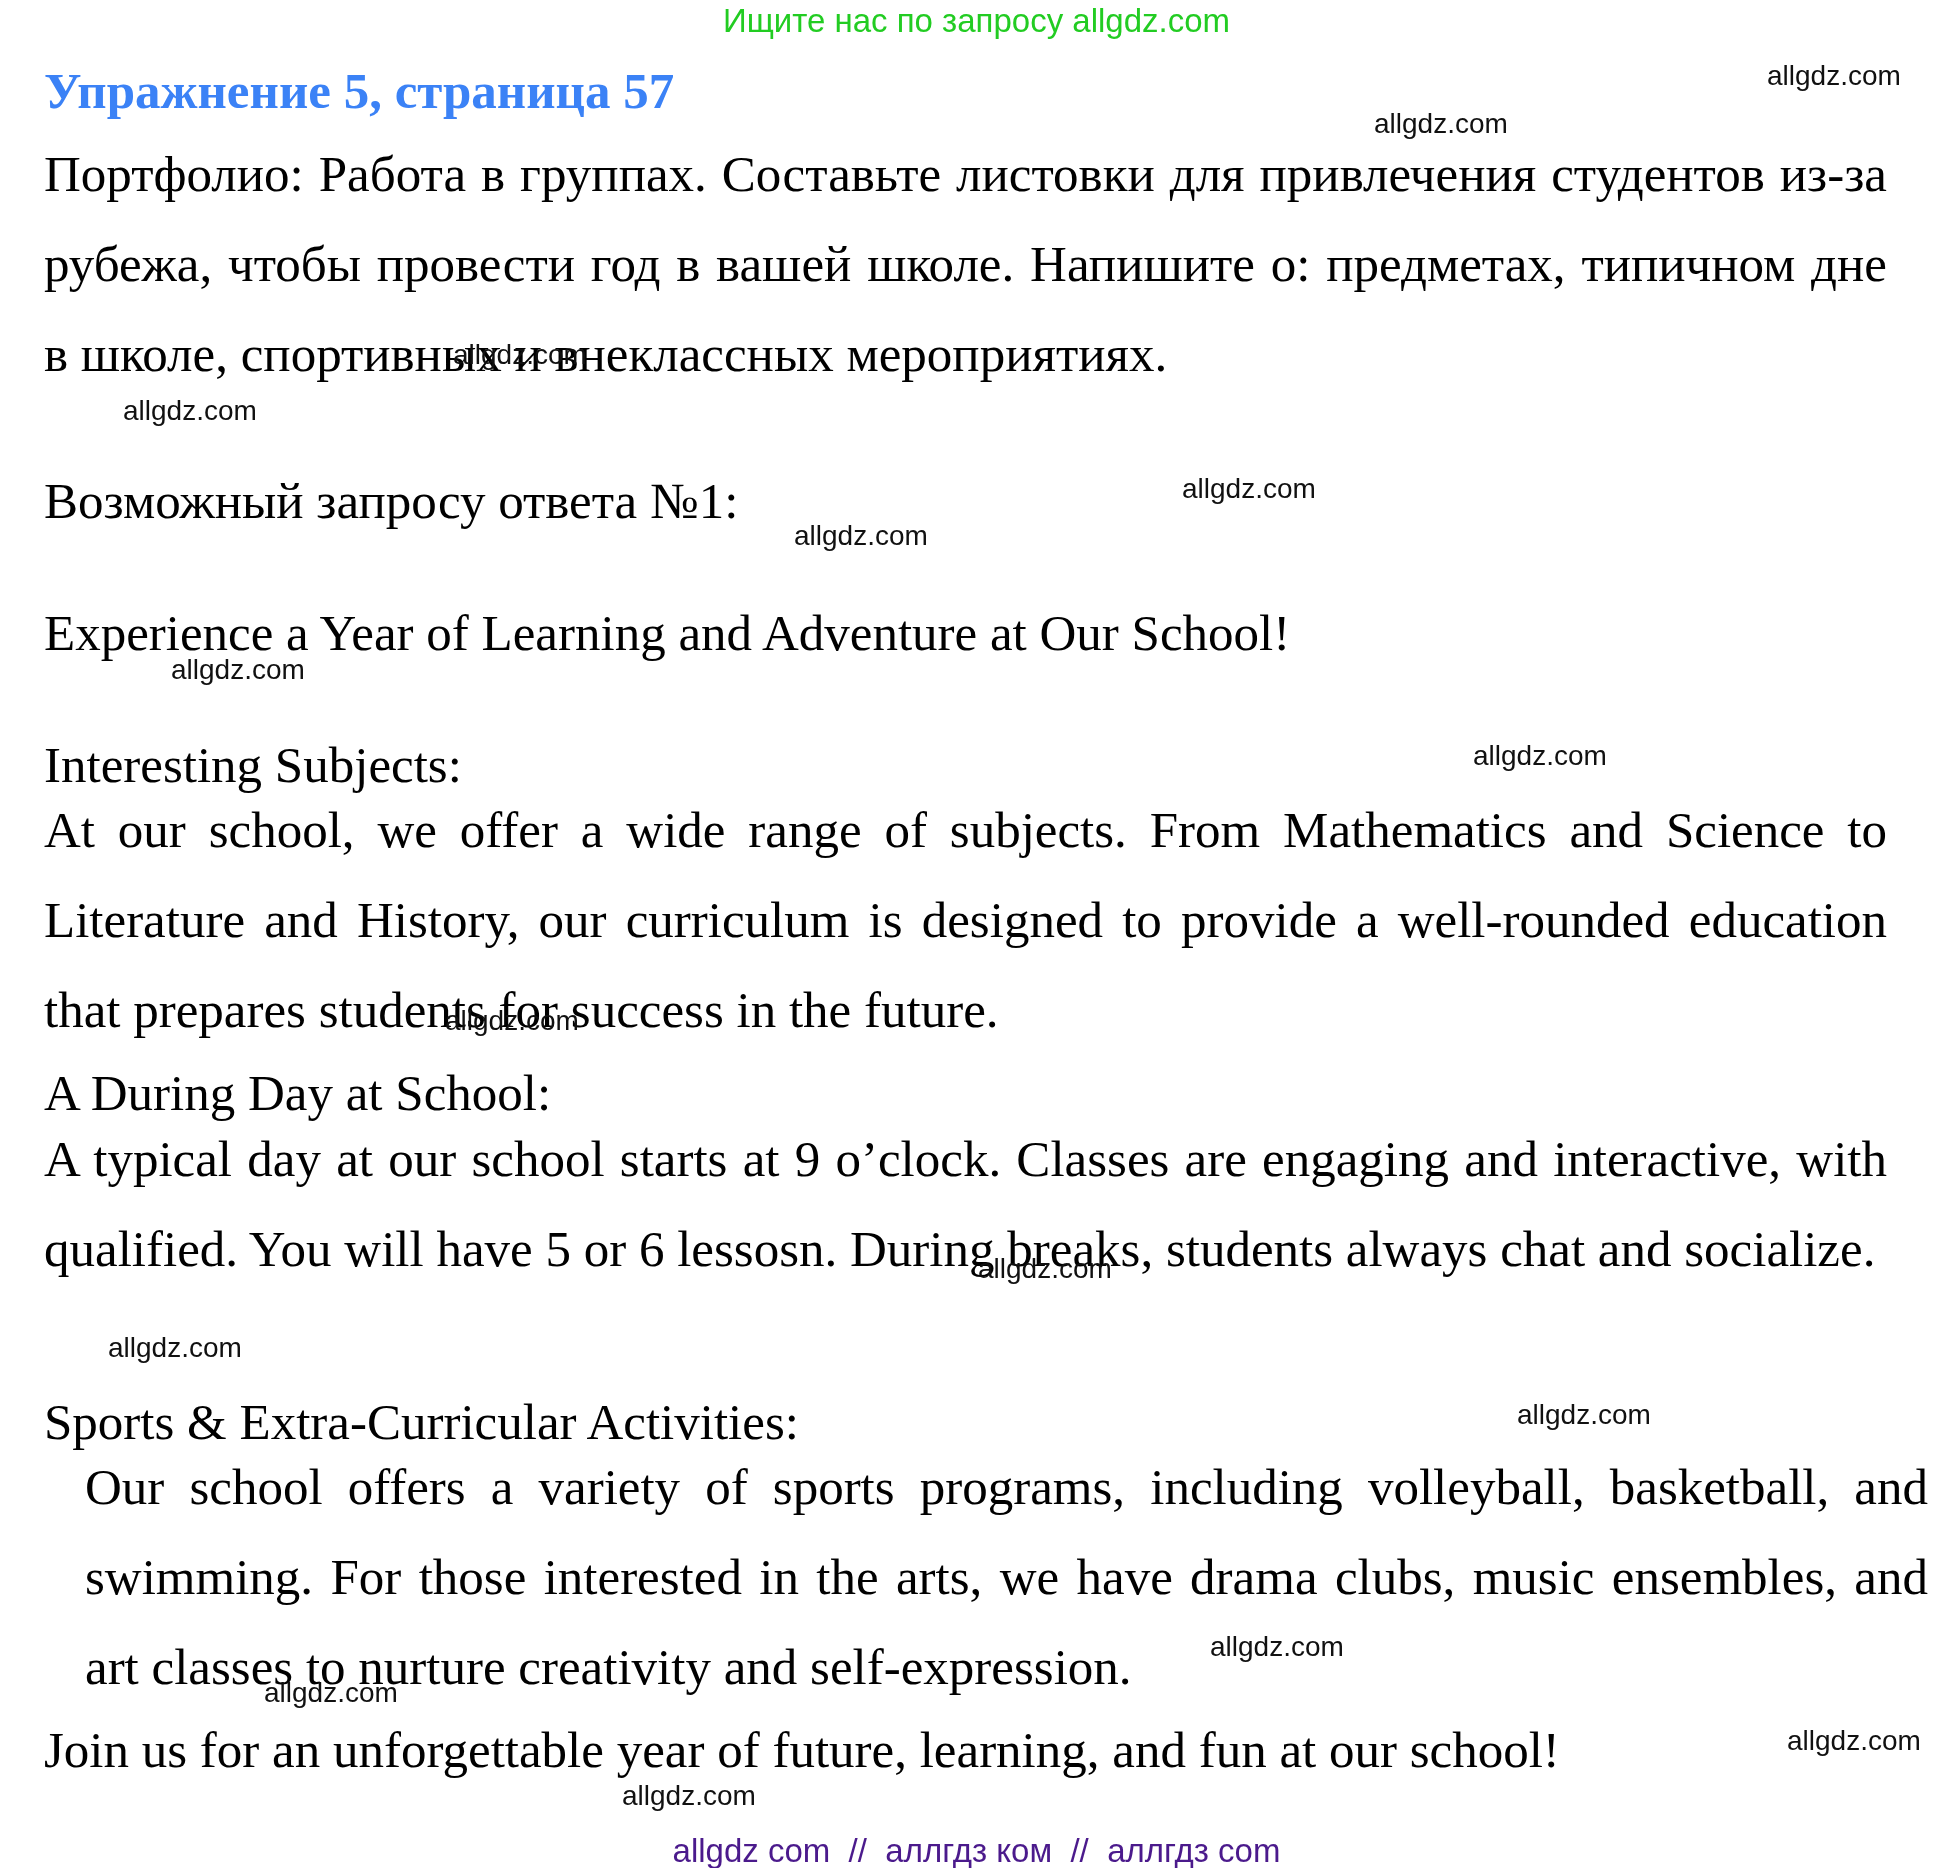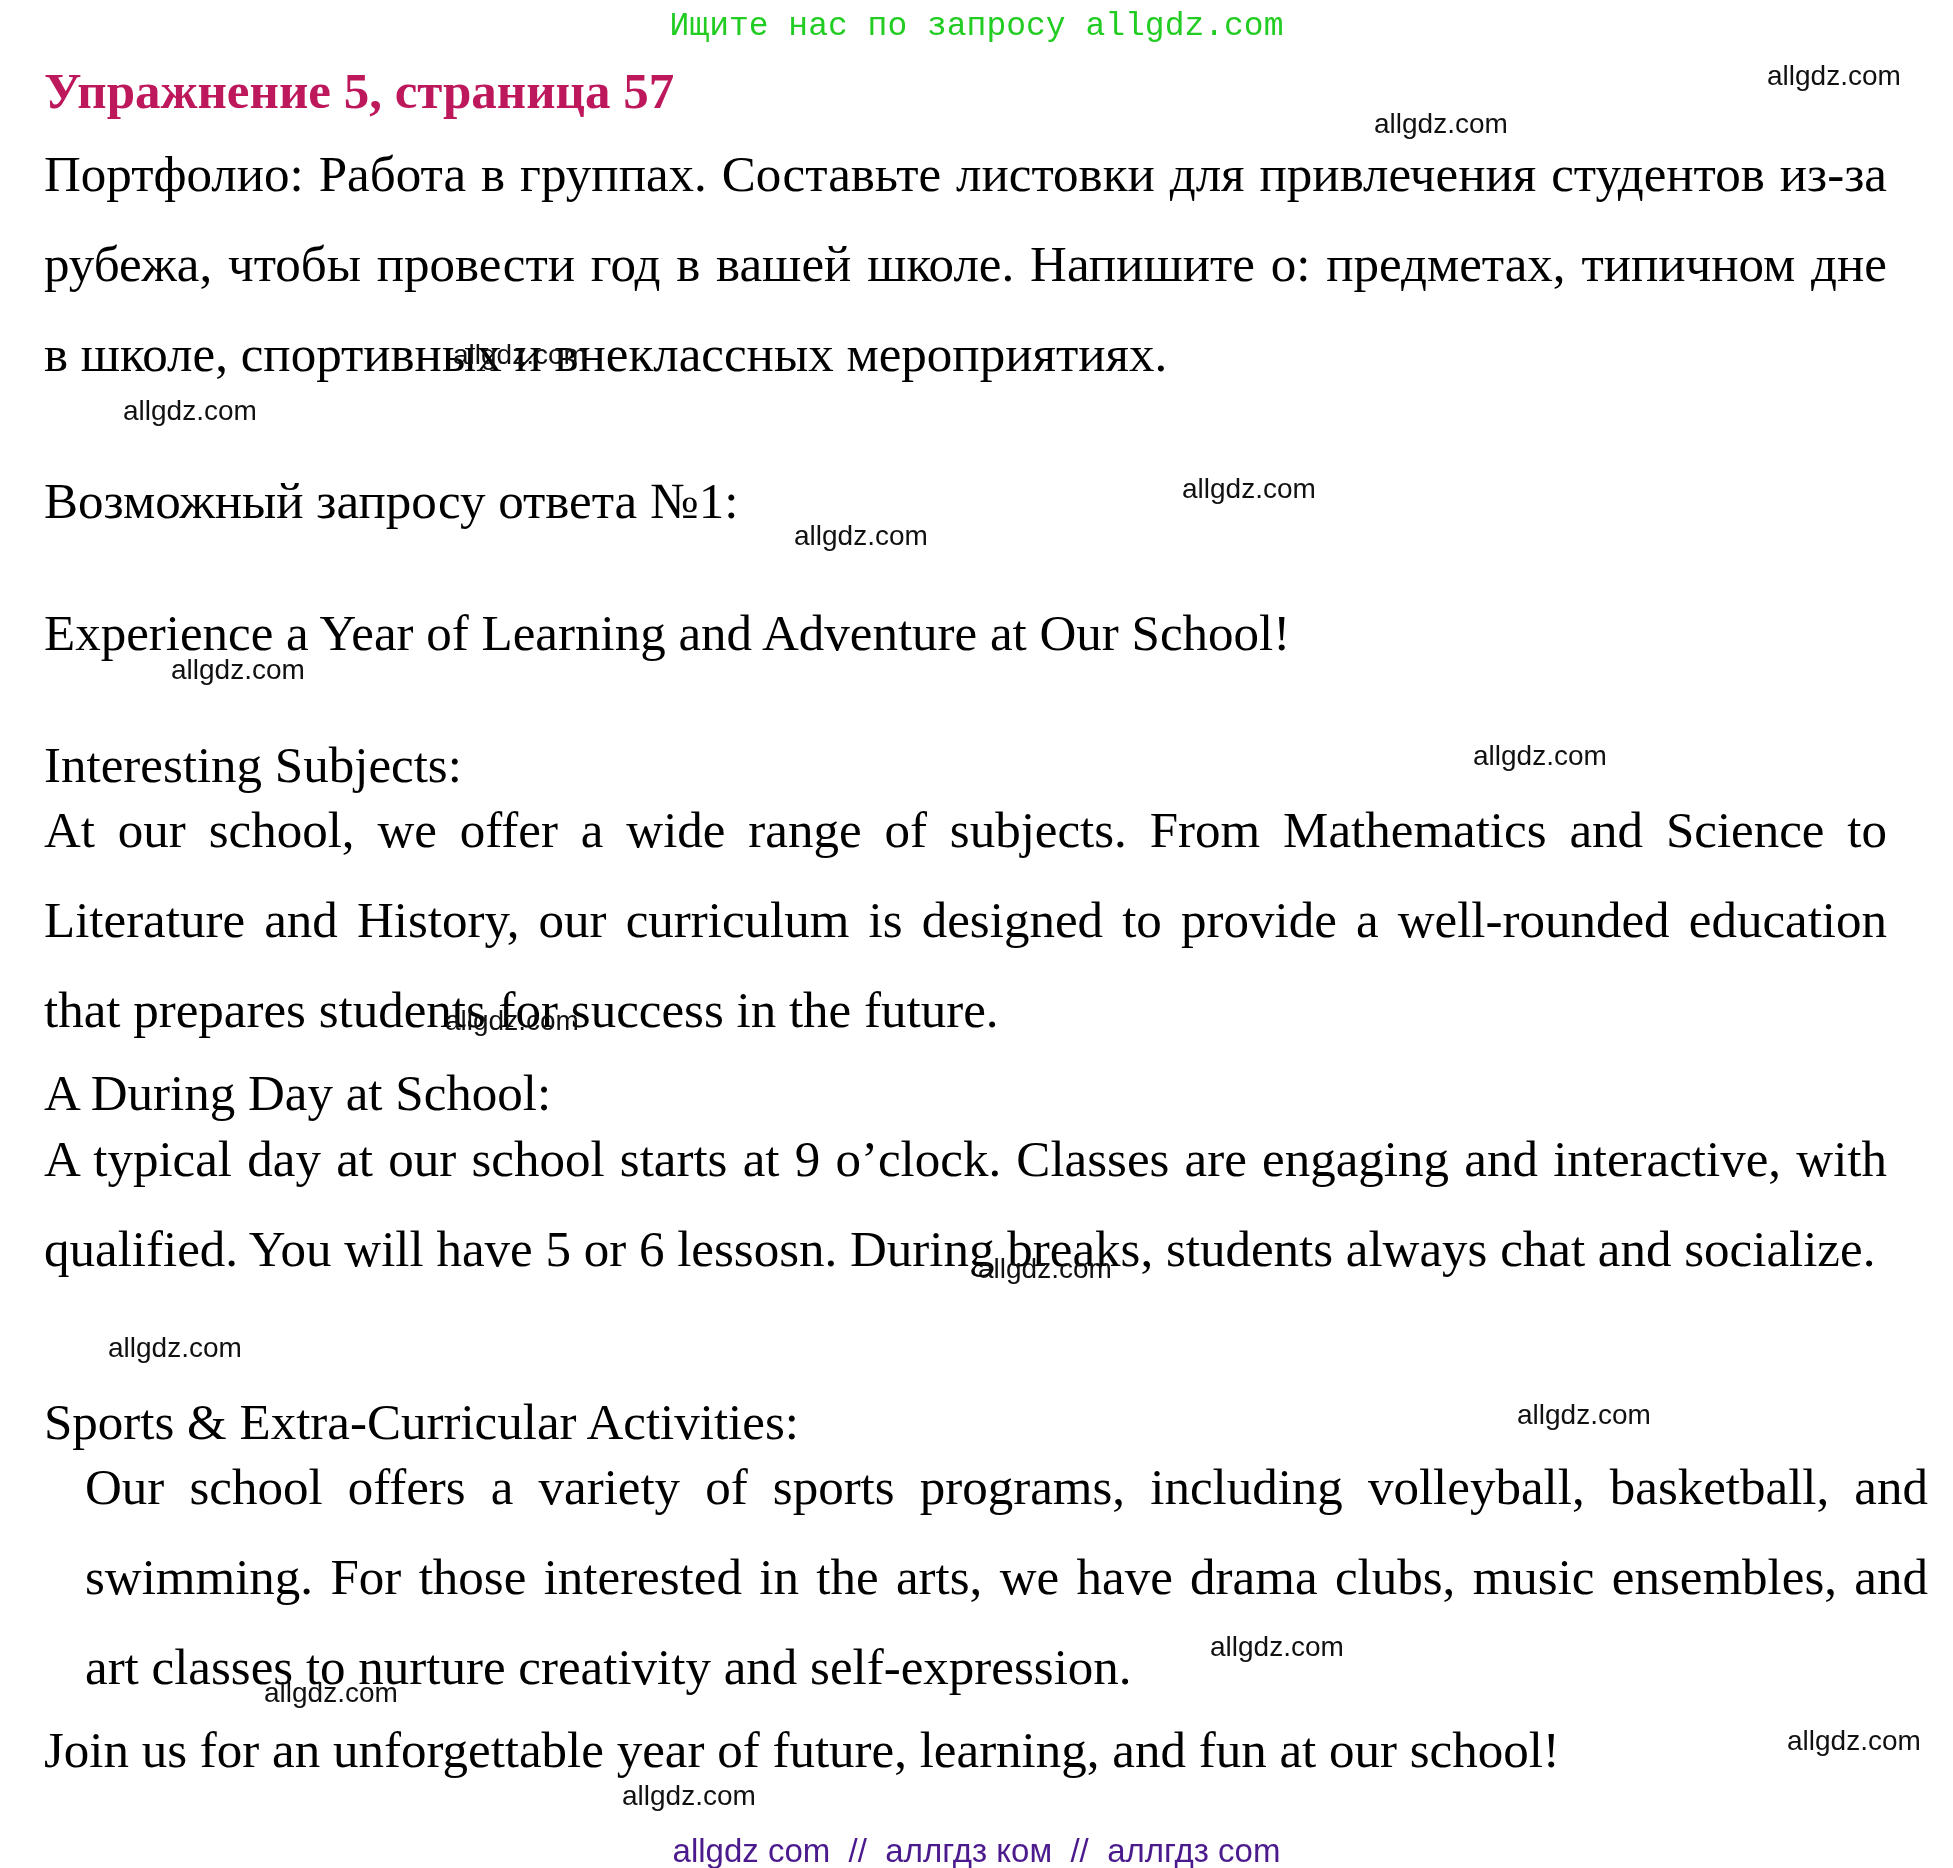--- a/index.html
+++ b/index.html
@@ -1,19 +1,19 @@
 <!DOCTYPE html>
 <html><head>
 <meta charset="utf-8">
 <style>
   html, body { margin:0; padding:0; background:#ffffff; }
   body { width:1953px; height:1869px; position:relative; overflow:hidden; }
   .abs { position:absolute; white-space:nowrap; }
-  .promo { left:0; width:1953px; text-align:center; top:8px; font-family:Liberation Mono, monospace; font-size:33px; color:#22cc22; }
-  .title { left:44px; top:62px; font-family:"Liberation Serif", serif; font-weight:bold; font-size:51px; color:#be185d; }
+  .promo { left:0; width:1953px; text-align:center; top:2px; font-family:Liberation Sans, sans-serif; font-size:33px; color:#22cc22; }
+  .title { left:44px; top:62px; font-family:"Liberation Serif", serif; font-weight:bold; font-size:51px; color:#3b82f6; }
   .serif { font-family:"Liberation Serif", serif; font-size:51px; color:#000; line-height:90px; }
   .block { position:absolute; left:44px; width:1843px; }
   .just { text-align:justify; text-align-last:left; }
   .wm { position:absolute; font-family:"Liberation Sans", sans-serif; font-size:28px; color:#111; white-space:nowrap; }
   .footer { position:absolute; left:0; width:1953px; top:1832px; text-align:center; font-family:"Liberation Sans", sans-serif; font-size:33px; color:#4b1a8c; }
   .footer span { white-space:pre; }
 </style>
 </head>
 <body>
 

